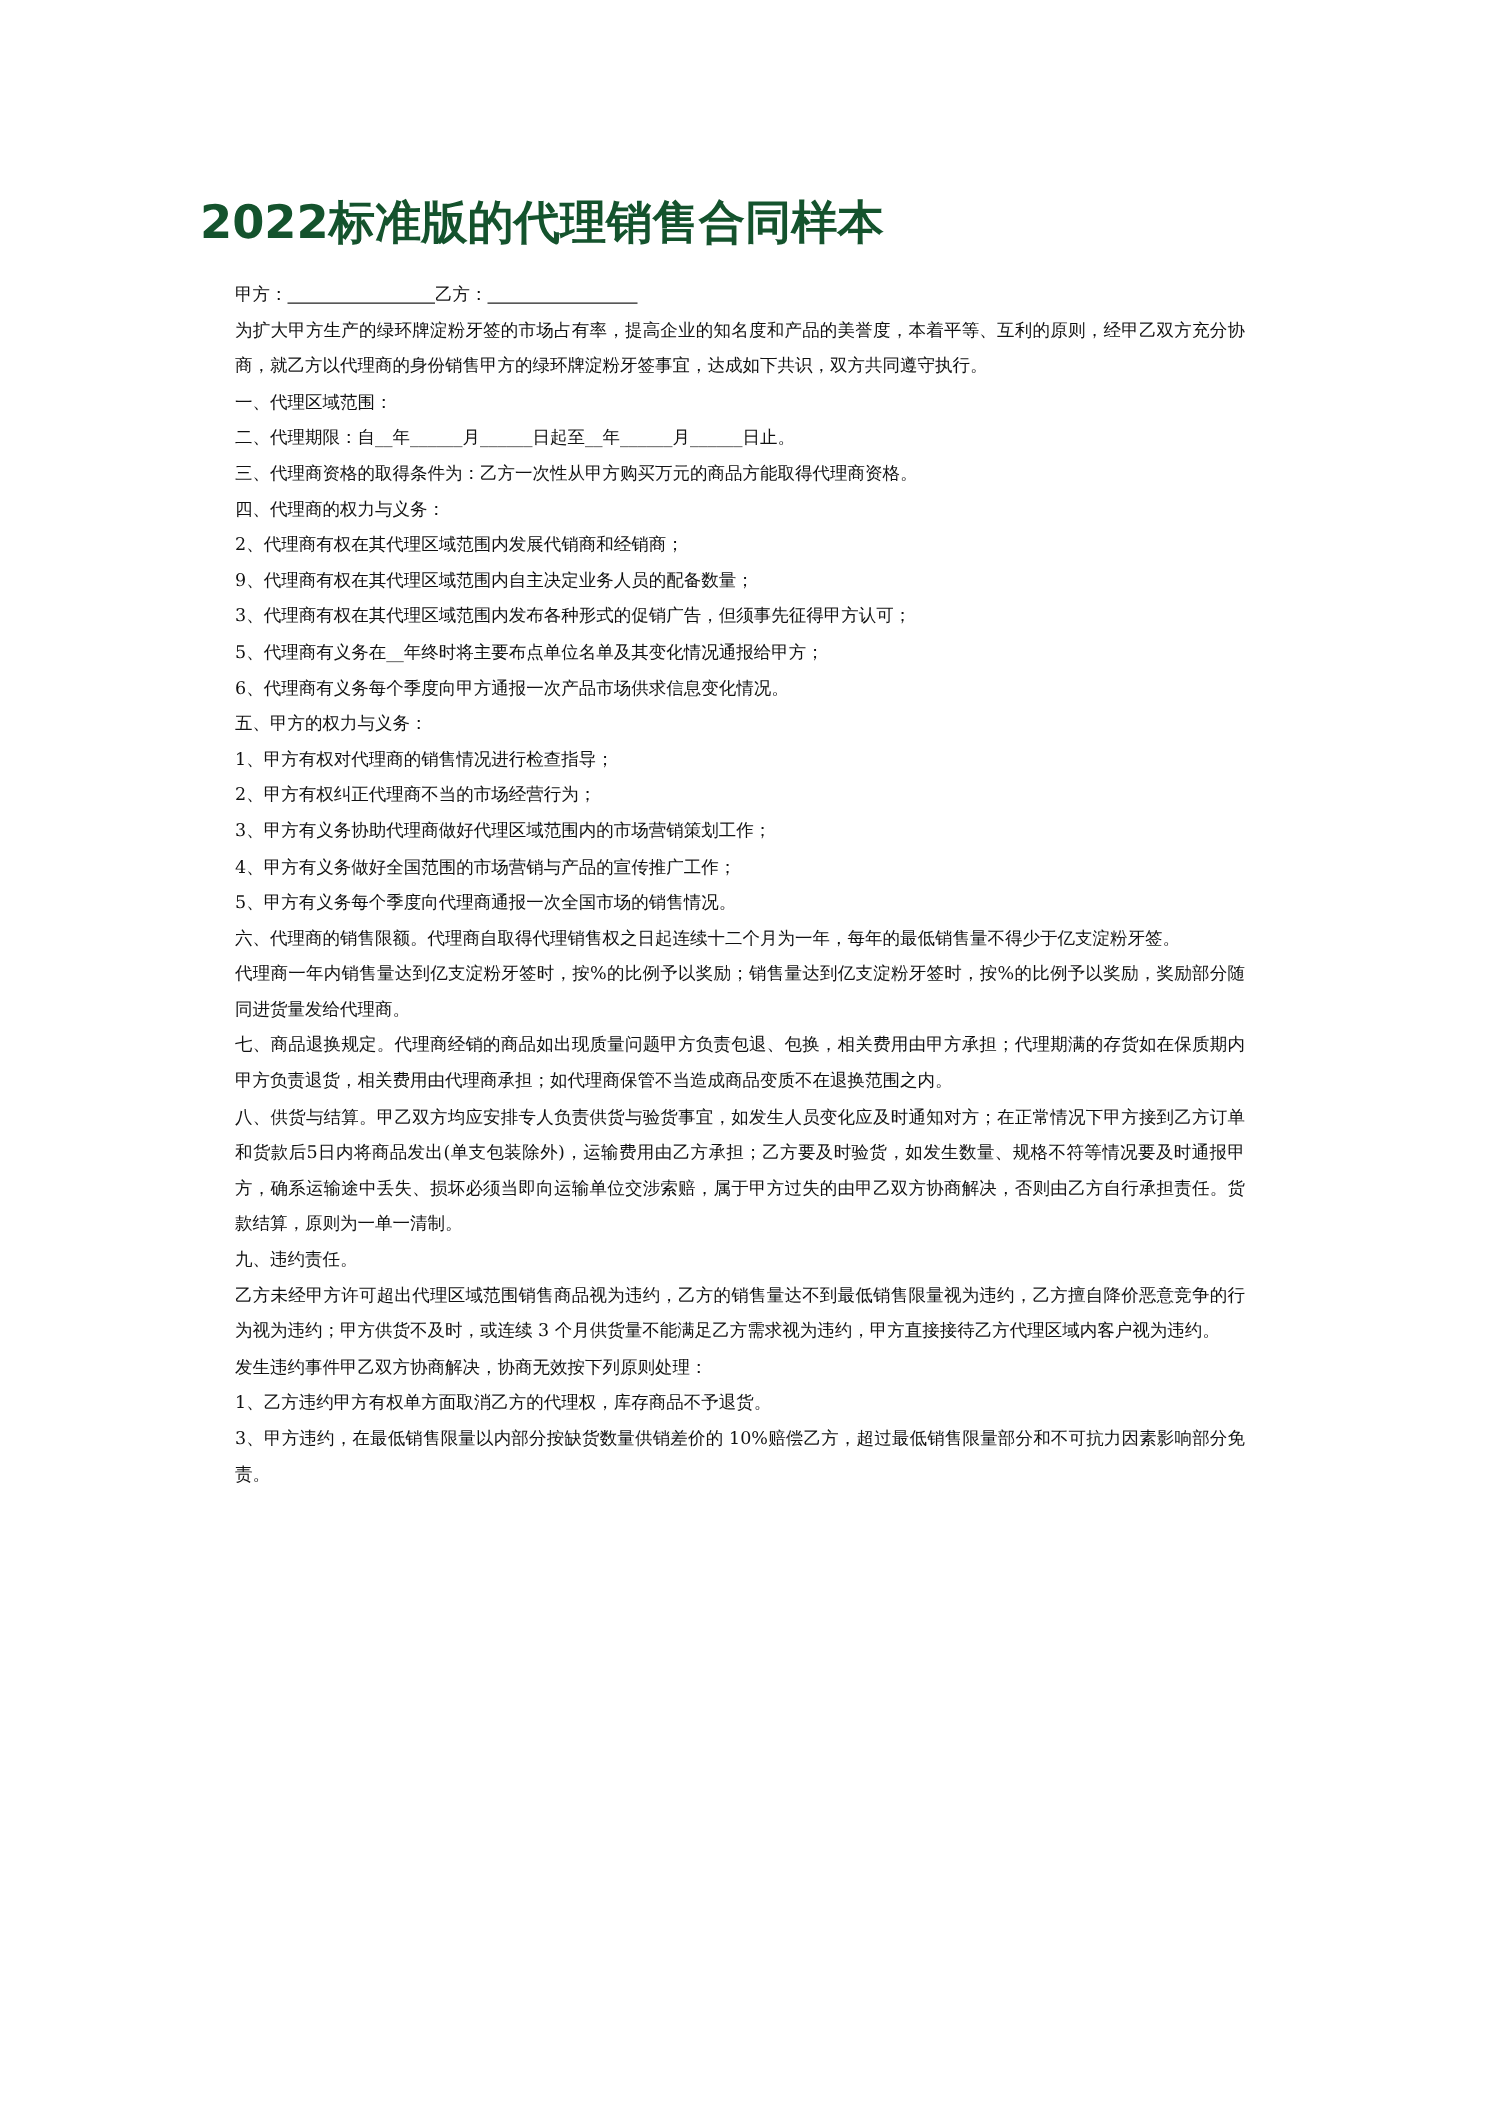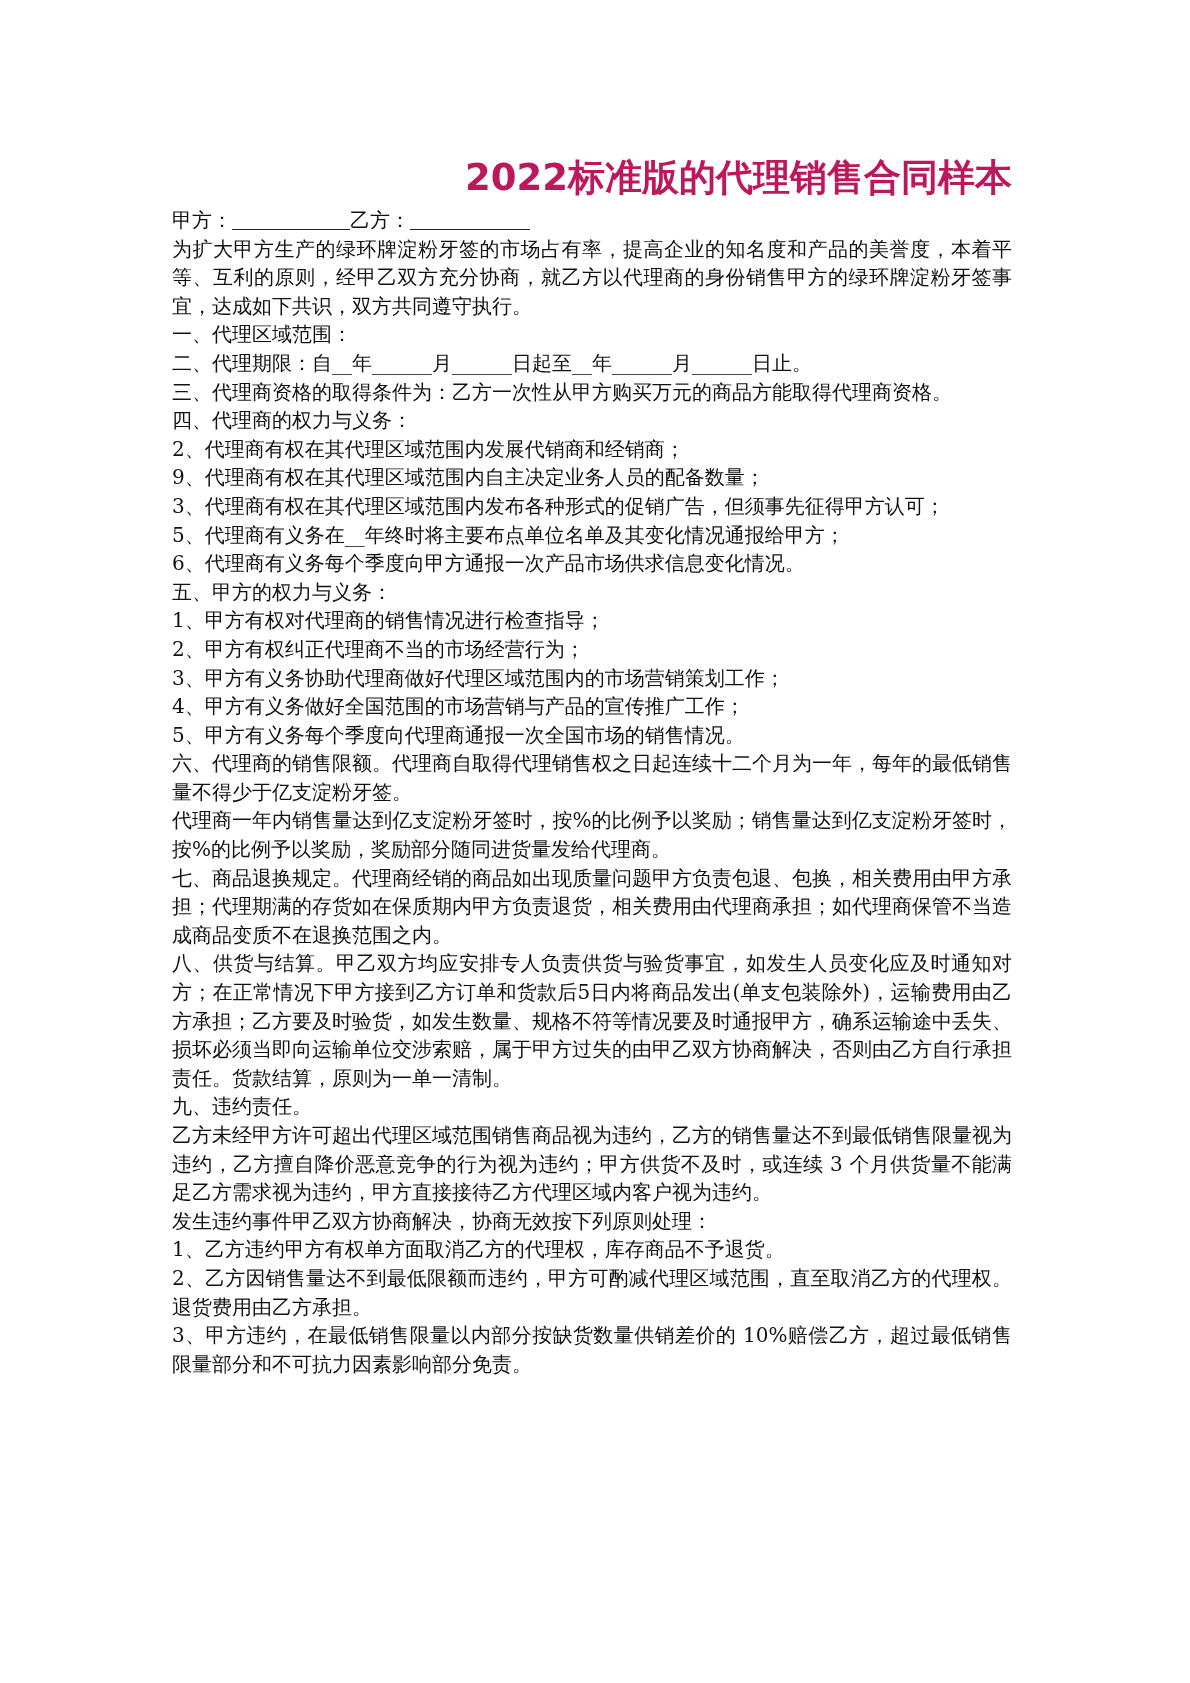--- a/index.html
+++ b/index.html
@@ -17,32 +17,32 @@
     .page {
       position: absolute;
       left: 172px;
       top: 150px;
       width: 840px;
     }
     .title {
       font-family: "DejaVu Sans", "Liberation Sans", sans-serif;
       font-weight: bold;
       font-size: 37px;
-      text-align: right;
+      text-align: left;
       line-height: 56px;
       height: 56px;
       margin: 0 0 0 -12px;
       letter-spacing: 0px;
-      color: #be185d;
+      color: #14532d;
     }
     .body-text {
       font-family: "DejaVu Serif", "Liberation Serif", serif;
-      font-size: 20px;
+      font-size: 14px;
       line-height: 28.6px;
-      margin: 0;
+      margin: 16px;
     }
     .p {
       margin: 0;
       padding: 0;
       text-align: justify;
       text-justify: inter-character;
       white-space: normal;
     }
     .party-line {
       white-space: pre;
@@ -80,16 +80,15 @@
     <p class="p">4、甲方有义务做好全国范围的市场营销与产品的宣传推广工作；</p>
     <p class="p">5、甲方有义务每个季度向代理商通报一次全国市场的销售情况。</p>
     <p class="p">六、代理商的销售限额。代理商自取得代理销售权之日起连续十二个月为一年，每年的最低销售量不得少于亿支淀粉牙签。</p>
     <p class="p">代理商一年内销售量达到亿支淀粉牙签时，按%的比例予以奖励；销售量达到亿支淀粉牙签时，按%的比例予以奖励，奖励部分随同进货量发给代理商。</p>
     <p class="p">七、商品退换规定。代理商经销的商品如出现质量问题甲方负责包退、包换，相关费用由甲方承担；代理期满的存货如在保质期内甲方负责退货，相关费用由代理商承担；如代理商保管不当造成商品变质不在退换范围之内。</p>
     <p class="p">八、供货与结算。甲乙双方均应安排专人负责供货与验货事宜，如发生人员变化应及时通知对方；在正常情况下甲方接到乙方订单和货款后5日内将商品发出(单支包装除外)，运输费用由乙方承担；乙方要及时验货，如发生数量、规格不符等情况要及时通报甲方，确系运输途中丢失、损坏必须当即向运输单位交涉索赔，属于甲方过失的由甲乙双方协商解决，否则由乙方自行承担责任。货款结算，原则为一单一清制。</p>
     <p class="p">九、违约责任。</p>
     <p class="p">乙方未经甲方许可超出代理区域范围销售商品视为违约，乙方的销售量达不到最低销售限量视为违约，乙方擅自降价恶意竞争的行为视为违约；甲方供货不及时，或连续 3 个月供货量不能满足乙方需求视为违约，甲方直接接待乙方代理区域内客户视为违约。</p>
     <p class="p">发生违约事件甲乙双方协商解决，协商无效按下列原则处理：</p>
     <p class="p">1、乙方违约甲方有权单方面取消乙方的代理权，库存商品不予退货。</p>
-    <p class="p">2、乙方因销售量达不到最低限额而违约，甲方可酌减代理区域范围，直至取消乙方的代理权。退货费用由乙方承担。</p>
     <p class="p">3、甲方违约，在最低销售限量以内部分按缺货数量供销差价的 10%赔偿乙方，超过最低销售限量部分和不可抗力因素影响部分免责。</p>
   </div>
 </div>
 
 </body></html>

